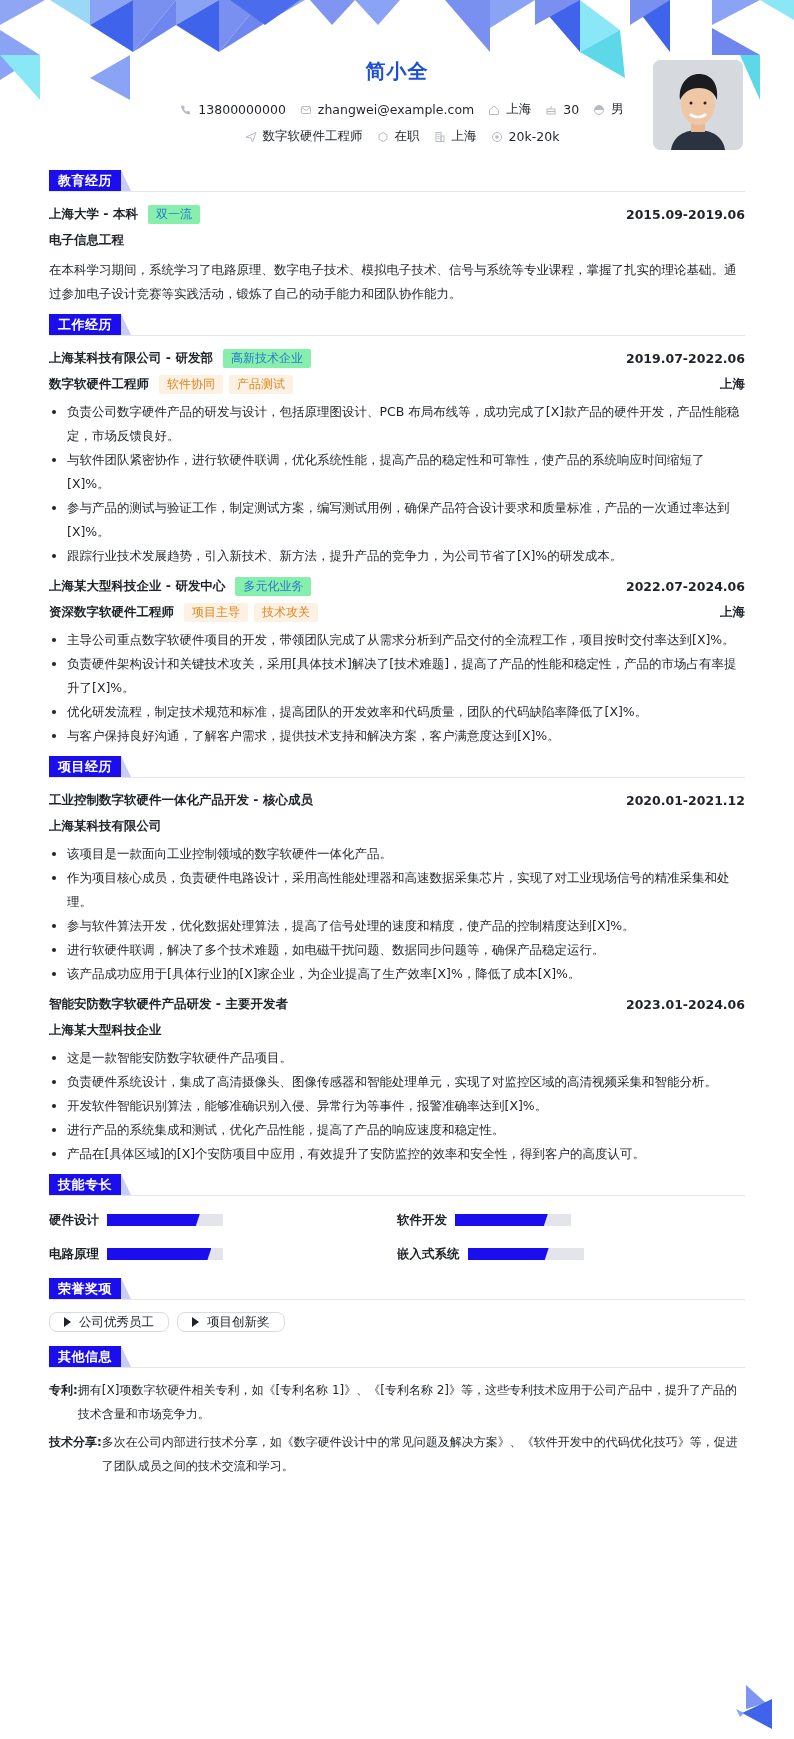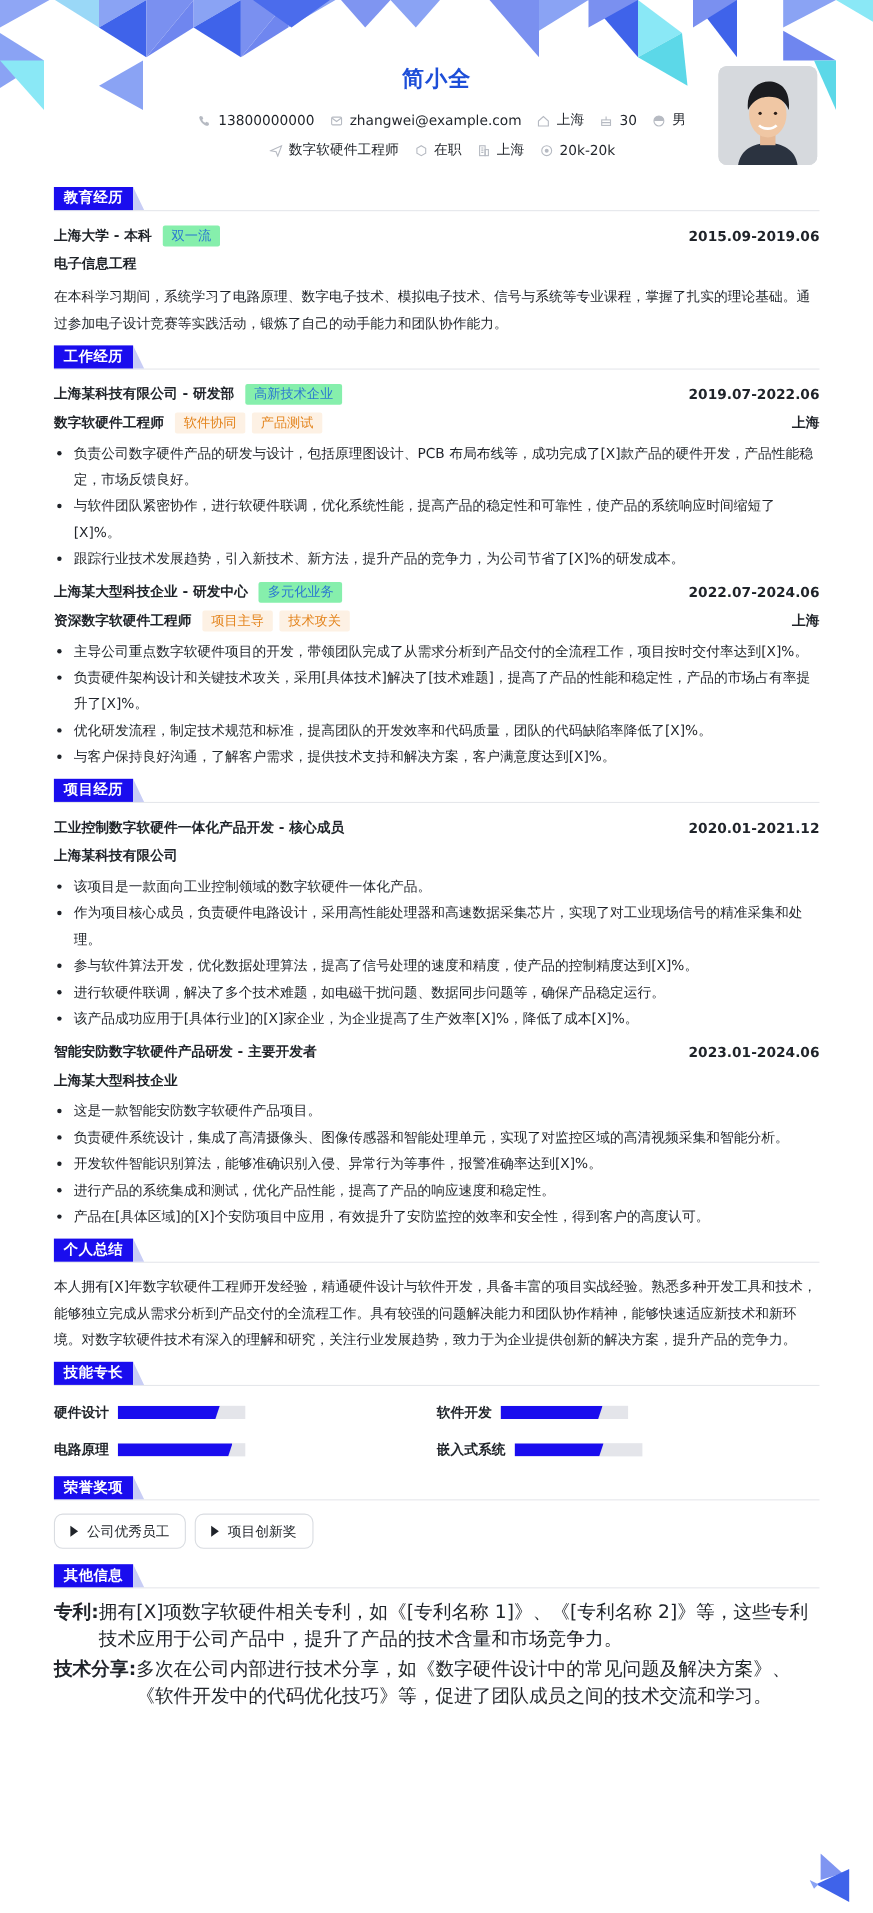--- a/index.html
+++ b/index.html
@@ -37,24 +37,24 @@
   .entry { margin-bottom: 6px; }
   .subrow { height: 28px; }
 
   .skills { display: grid; grid-template-columns: 1fr 1fr; row-gap: 14px; padding-top: 4px; padding-bottom: 6px; }
   .skill { display: flex; align-items: center; gap: 8px; height: 20px; }
   .skill-label { font-weight: bold; font-size: 12.5px; }
   .bar { position: relative; width: 116px; height: 12px; background: #e4e5ea; }
   .bar-fill { position: absolute; left: 0; top: 0; height: 12px; background: #1a0dee; clip-path: polygon(0 0, 100% 0, calc(100% - 4px) 100%, 0 100%); }
 
   .awards { display: flex; gap: 8px; padding-top: 2px; padding-bottom: 6px; }
-  .award { display: inline-flex; align-items: center; gap: 8px; height: 32px; padding: 0 14px; border: 1px solid #d9dce1; border-radius: 8px; font-size: 12.5px; color: #1f2329; background: #fff; }
+  .award { display: inline-flex; align-items: center; gap: 8px; height: 20px; padding: 0 14px; border: 1px solid #d9dce1; border-radius: 8px; font-size: 12.5px; color: #1f2329; background: #fff; }
   .tri { width: 0; height: 0; border-top: 5px solid transparent; border-bottom: 5px solid transparent; border-left: 7px solid #1f2329; }
 
-  .other { display: flex; font-size: 17px; line-height: 24px; margin-bottom: 4px; }
+  .other { display: flex; font-size: 12px; line-height: 24px; margin-bottom: 4px; }
   .other-label { font-weight: bold; white-space: nowrap; }
   .other-text { flex: 1; }
 </style>
 </head>
 <body>
 
 <div class="page">
 
   <svg class="deco" viewBox="0 0 794 120" preserveAspectRatio="none">
     <polygon points="0,0 45,0 0,25" fill="#8fa6f5"></polygon>
@@ -226,20 +226,21 @@
           <span class="tags">
             <span class="tag-orange">软件协同</span>
             <span class="tag-orange">产品测试</span>
           </span>
         </div>
         <span class="date">上海</span>
       </div>
       <ul class="bullets">
         <li>负责公司数字硬件产品的研发与设计，包括原理图设计、PCB 布局布线等，成功完成了[X]款产品的硬件开发，产品性能稳定，市场反馈良好。</li>
         <li>与软件团队紧密协作，进行软硬件联调，优化系统性能，提高产品的稳定性和可靠性，使产品的系统响应时间缩短了[X]%。</li>
+        <li>参与产品的测试与验证工作，制定测试方案，编写测试用例，确保产品符合设计要求和质量标准，产品的一次通过率达到[X]%。</li>
         <li>跟踪行业技术发展趋势，引入新技术、新方法，提升产品的竞争力，为公司节省了[X]%的研发成本。</li>
       </ul>
     </div>
 
     <div class="entry">
       <div class="row">
         <div class="row-left">
           <span class="bold">上海某大型科技企业 - 研发中心</span>
           <span class="tag-blue">多元化业务</span>
         </div>
@@ -297,26 +298,20 @@
       <ul class="bullets">
         <li>这是一款智能安防数字软硬件产品项目。</li>
         <li>负责硬件系统设计，集成了高清摄像头、图像传感器和智能处理单元，实现了对监控区域的高清视频采集和智能分析。</li>
         <li>开发软件智能识别算法，能够准确识别入侵、异常行为等事件，报警准确率达到[X]%。</li>
         <li>进行产品的系统集成和测试，优化产品性能，提高了产品的响应速度和稳定性。</li>
         <li>产品在[具体区域]的[X]个安防项目中应用，有效提升了安防监控的效率和安全性，得到客户的高度认可。</li>
       </ul>
     </div>
   </div>
 
-  <div class="section">
-    <div class="sec-head">
-      <div class="sec-title">个人总结</div>
-    </div>
-    <p class="para">本人拥有[X]年数字软硬件工程师开发经验，精通硬件设计与软件开发，具备丰富的项目实战经验。熟悉多种开发工具和技术，能够独立完成从需求分析到产品交付的全流程工作。具有较强的问题解决能力和团队协作精神，能够快速适应新技术和新环境。对数字软硬件技术有深入的理解和研究，关注行业发展趋势，致力于为企业提供创新的解决方案，提升产品的竞争力。</p>
-  </div>
 
   <div class="section">
     <div class="sec-head">
       <div class="sec-title">技能专长</div>
     </div>
     <div class="skills" id="skills-grid">
       <div class="skill">
         <span class="skill-label">硬件设计</span>
         <span class="bar">
             <span class="bar-fill" style="width: 80%;"></span>

